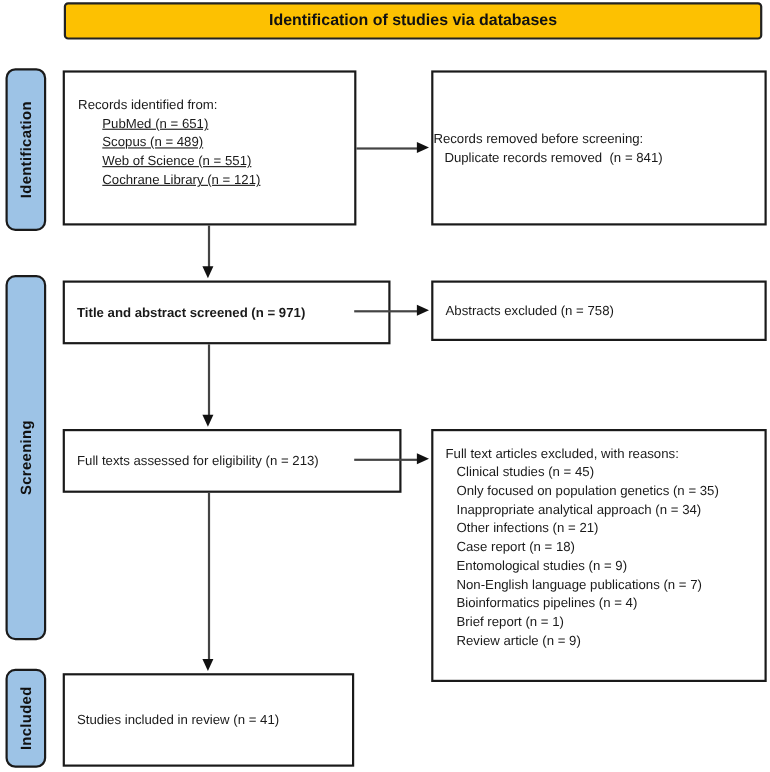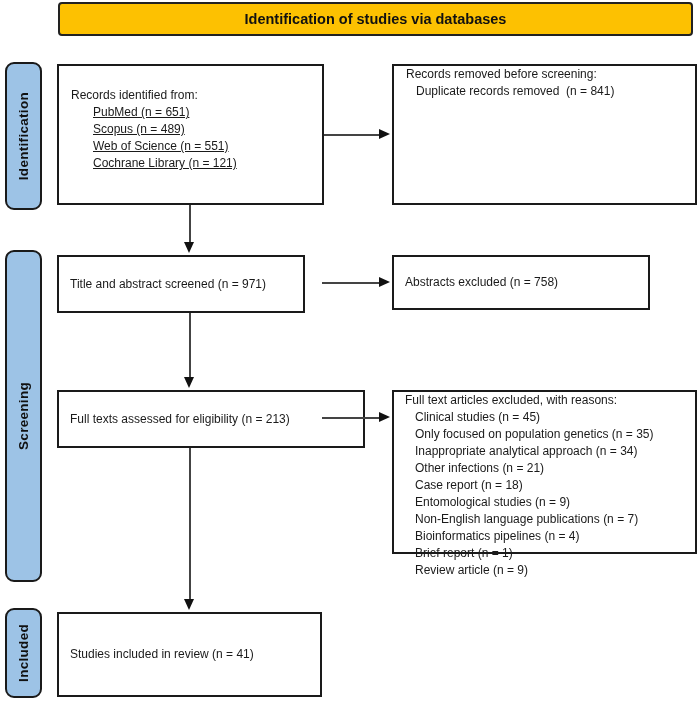--- a/index.html
+++ b/index.html
@@ -58,28 +58,28 @@
     font-size: 12px;
     line-height: 17px;
     color: #1a1a1a;
   }
   .box-item { white-space: pre-wrap; }
   .indent  { padding-left: 22px; text-decoration: underline; }
   .indent2 { padding-left: 10px; }
 
   .bx-records   { left: 57px;  top: 64px;  width: 267px; height: 141px; padding: 21px 8px 0 12px; }
   .bx-removed   { left: 392px; top: 64px;  width: 305px; height: 141px;
-                  display: flex; flex-direction: column; padding-left: 12px; }
-  .bx-screened  { left: 57px;  top: 255px; width: 248px; height: 58px;
-                  display: flex; align-items: center; padding-left: 11px; }
-  .bx-abstracts { left: 392px; top: 255px; width: 258px; height: 55px;
+                  display: flex; flex-direction: column; justify-content: center; }
+  .bx-screened  { left: 57px;  top: 255px; width: 298px; height: 58px;
+                  display: flex; align-items: center; padding-left: 11px; font-weight: bold; }
+  .bx-abstracts { left: 392px; top: 255px; width: 305px; height: 55px;
                   display: flex; align-items: center; padding-left: 11px; }
   .bx-fulltext  { left: 57px;  top: 390px; width: 308px; height: 58px;
                   display: flex; align-items: center; padding-left: 11px; }
-  .bx-excluded  { left: 392px; top: 390px; width: 305px; height: 164px; padding: 0 4px 0 11px; }
+  .bx-excluded  { left: 392px; top: 390px; width: 305px; height: 230px; padding: 12px 4px 0 11px; }
   .bx-included  { left: 57px;  top: 612px; width: 265px; height: 85px;
                   display: flex; align-items: center; padding-left: 11px; }
 
   
   .vline { position: absolute; width: 1.5px; background: var(--arrow, #444); }
   .hline { position: absolute; height: 1.5px; background: var(--arrow, #444); }
   .head-down {
     position: absolute; width: 0; height: 0;
     border-left: 5.5px solid transparent;
     border-right: 5.5px solid transparent;

